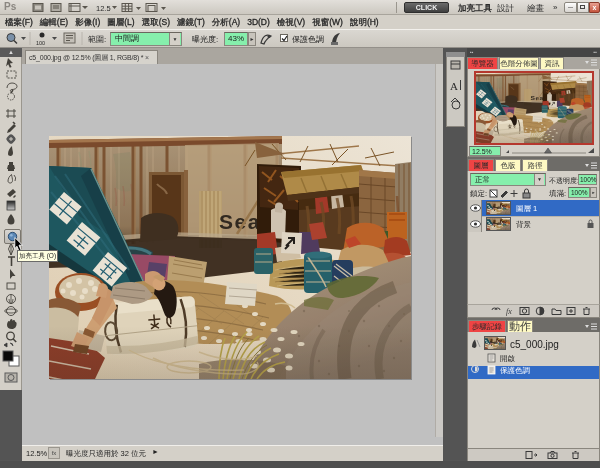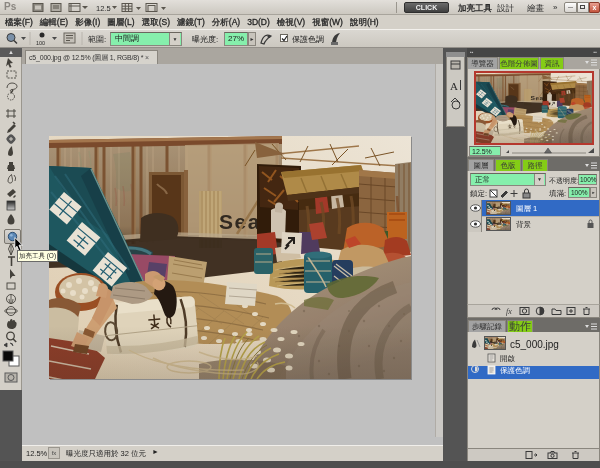--- a/index.html
+++ b/index.html
@@ -1,20 +1,20 @@
 <!DOCTYPE html>
 <html><head><meta charset="utf-8"><style>
 *{margin:0;padding:0;box-sizing:border-box}
 html,body{width:600px;height:468px;overflow:hidden}
 body{font-family:"Liberation Sans",sans-serif;background:#d4d0c8;position:relative;font-size:9px;color:#1a1a1a}
 .abs{position:absolute}
 .lbl{white-space:nowrap}
 .inp{background:#86efac;border:1px solid #8a867e;border-top-color:#6a665e;font-size:7.5px;color:#222}
-.tab-act{background:#a3a3a3;border:1px solid #8a867e;border-bottom:none;color:#2a2a2a}
-.tab-in{background:#84cc16;border:1px solid #8a867e;border-bottom:none;color:#3a3a3a}
+.tab-act{background:#ef4444;border:1px solid #8a867e;border-bottom:none;color:#2a2a2a}
+.tab-in{background:#fef9c3;border:1px solid #8a867e;border-bottom:none;color:#3a3a3a}
 .panel{background:#d4d0c8}
 </style></head>
 <body>
 
 <div class="abs" style="left:0;top:0;width:600px;height:15px;background:linear-gradient(#e2dfda,#ccc8c0);border-bottom:1px solid #a8a49c"></div>
 <div class="abs" style="left:4px;top:1px;font-size:10px;font-weight:bold;color:#8a8681">Ps</div>
 <div id="topicons">
 <svg class="abs" style="left:30px;top:2px" width="200" height="12" viewBox="0 0 200 12">
 <g fill="none" stroke="#5a564e" stroke-width="1">
 <rect x="3" y="1.5" width="10" height="8" fill="#8a867e"></rect>
@@ -62,21 +62,21 @@
 <circle cx="42" cy="6" r="2.5" fill="#2a2a2a"></circle>
 <text x="36" y="16" font-size="5.5" fill="#2a2a2a">100</text>
 <path d="M52,8 l2.5,3 l2.5,-3" fill="#4a4a4a"></path>
 <rect x="64" y="4" width="11" height="10" fill="#c4c0b8" stroke="#6a665e"></rect>
       <path d="M66,6.5 h7 M66,9 h7 M66,11.5 h4" stroke="#5a564e" stroke-width="1" fill="none"></path>
 <path d="M82,3 v13" stroke="#b8b4ac"></path>
 </svg>
 <div class="abs lbl" style="left:88px;top:34px;font-size:8px;color:#1a1a1a">範圍:</div>
 <div class="abs inp" style="left:110px;top:32px;width:72px;height:14px;line-height:12px;padding-left:4px;font-size:8px">中間調<span style="position:absolute;right:1px;top:0;width:11px;height:12px;background:#d4d0c8;border-left:1px solid #8a867e;text-align:center;font-size:5px;line-height:12px;color:#333">▼</span></div>
 <div class="abs lbl" style="left:192px;top:34px;font-size:8px;color:#1a1a1a">曝光度:</div>
-<div class="abs inp" style="left:224px;top:32px;width:24px;height:14px;line-height:12px;padding-left:3px;font-size:8px">27%</div>
+<div class="abs inp" style="left:224px;top:32px;width:24px;height:14px;line-height:12px;padding-left:3px;font-size:8px">43%</div>
 <div class="abs" style="left:248px;top:32px;width:8px;height:14px;background:#c8c4bc;border:1px solid #8a867e;font-size:5px;line-height:12px;text-align:center;color:#333">►</div>
 <svg class="abs" style="left:258px;top:31px" width="16" height="16" viewBox="0 0 16 16">
       <path d="M3,12 C5,4 9,3 13,5 C10,7 7,10 6,13 Z" fill="none" stroke="#3a3a3a" stroke-width="1.2"></path>
       <circle cx="11" cy="5.5" r="1.5" fill="#3a3a3a"></circle>
     </svg>
 <div class="abs" style="left:280px;top:34px;width:8px;height:8px;background:#fff;border:1px solid #6a665e"></div>
     <svg class="abs" style="left:281px;top:35px" width="7" height="7" viewBox="0 0 7 7">
       <path d="M1,3.5 L3,5.5 L6,1" stroke="#222" stroke-width="1.2" fill="none"></path>
     </svg>
 <div class="abs lbl" style="left:292px;top:34px;font-size:8px;color:#1a1a1a">保護色調</div>

